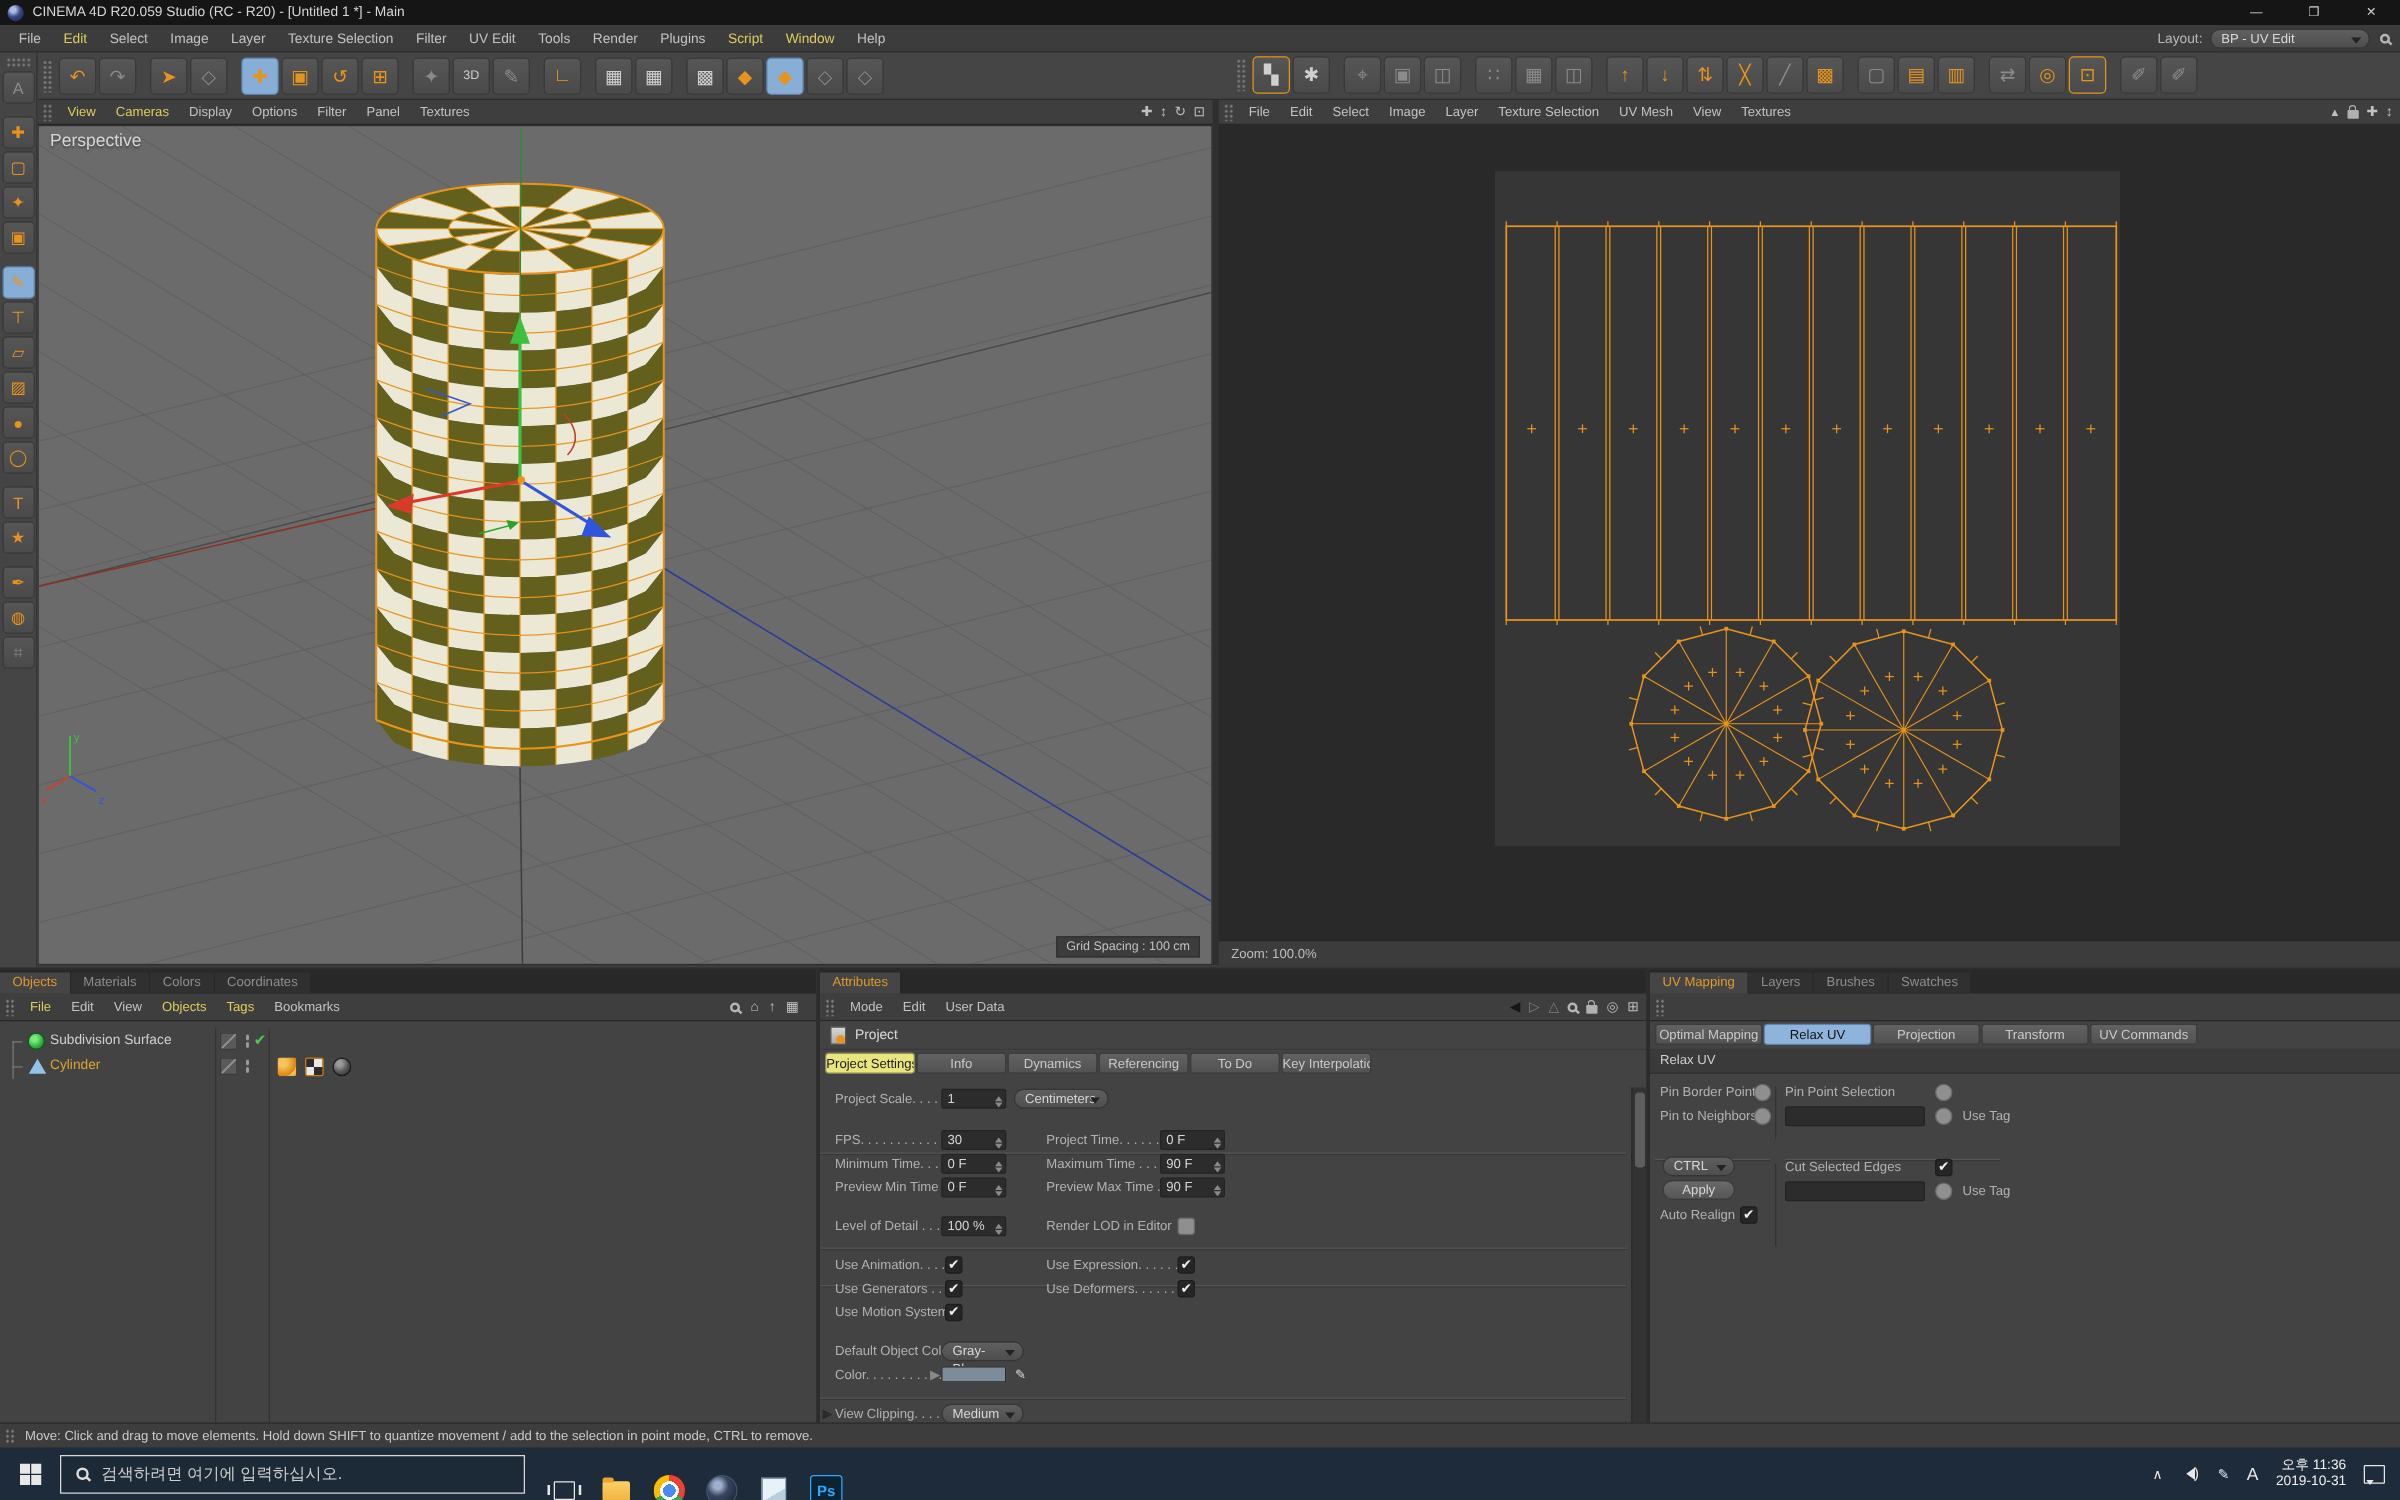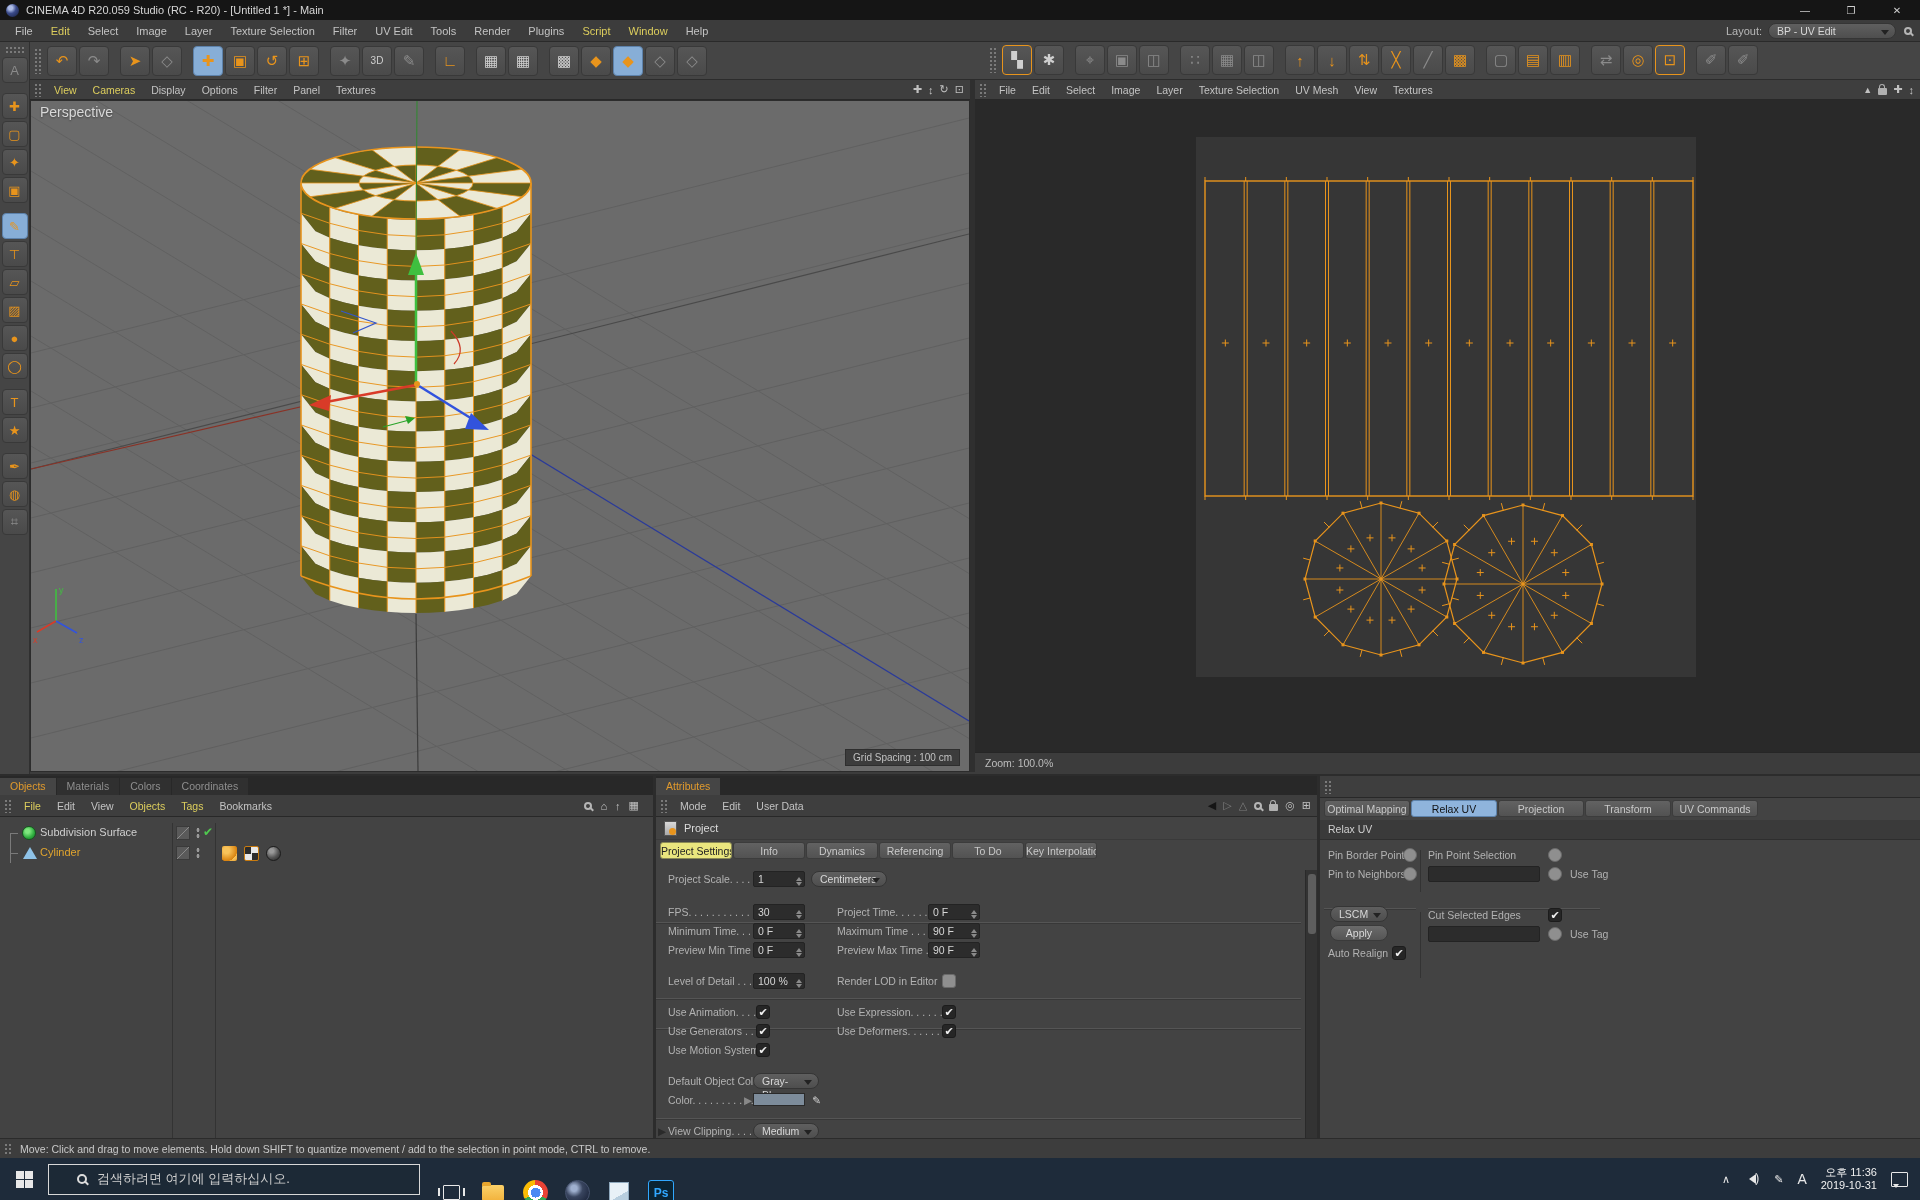--- a/index.html
+++ b/index.html
@@ -121,21 +121,21 @@
 
   
   #statusbar { left:0; top:1138px; width:1920px; height:20px; background:#3d3d3d; border-top:1px solid #2b2b2b; display:flex; align-items:center; }
   #status-text { color:#c9c9c9; font-size:10.5px; margin-left:4px; }
 
   
   #taskbar { left:0; top:1158px; width:1920px; height:42px; background:#1e2b3a; display:flex; align-items:center; }
   #start { width:48px; height:42px; display:flex; align-items:center; justify-content:center; }
   #start .w { display:grid; grid-template-columns:8px 8px; grid-template-rows:8px 8px; gap:1px; }
   #start .w i { background:#e8e8e8; }
-  #searchbox { width:372px; height:31px; background:#1c2936; border:1px solid #d8d8d8; display:flex; align-items:center; padding-left:28px; gap:10px; }
+  #searchbox { width:372px; height:31px; background:#1c2936; border:1px solid #d8d8d8; display:flex; align-items:center; padding-left:12px; gap:10px; }
   #searchbox .mag { border-color:#dcdcdc; width:10px; height:10px; }
   #searchbox .mag::after { background:#dcdcdc; }
   #search-text { color:#cfcfcf; font-size:13px; }
   .tkicon { width:34px; height:42px; display:flex; align-items:center; justify-content:center; position:relative;margin-top:27px; }
   .runline { position:absolute; bottom:0; left:2px; right:2px; height:2px; background:#6cb3e8; }
   .tv { width:17px; height:15px; border:1.5px solid #e8e8e8; position:relative; border-radius:1px; }
   .tv::before,.tv::after { content:""; position:absolute; top:2px; width:2px; height:8px; background:#e8e8e8; }
   .tv::before{ left:-6px; } .tv::after{ right:-6px; }
   .folder { width:22px; height:16px; background:linear-gradient(#fbd169,#f2b23c); border-radius:2px; position:relative; }
   .folder::before { content:""; position:absolute; left:0; top:-3px; width:9px; height:4px; background:#e8a62e; border-radius:2px 2px 0 0; }
@@ -1034,20 +1034,26 @@
           <span class="dd" style="position:absolute; left:97px; top:1px; width:66px;">Medium</span>
         </div>
         <div class="scrollbar" style="right:0; top:0; height:276px;">
           <div class="sthumb" style="top:4px; height:60px;"></div>
         </div>
       </div>
     </div>
     <div class="pdiv" style="left:1317px;"></div>
 
     <div id="uvmpanel" class="abs">
+      <div class="tabstrip">
+        <span class="tab sel">UV Mapping</span>
+        <span class="tab">Layers</span>
+        <span class="tab">Brushes</span>
+        <span class="tab">Swatches</span>
+      </div>
       <div class="panel-menu" style="height:22px;">
         <div class="dots" style="height:14px;"></div>
       </div>
       <div class="settabs">
         <span class="settab uvmtab">Optimal Mapping</span>
         <span class="settab uvmtab" style="background:#8fb4dc; color:#111; border-color:#5d82ab;">Relax UV</span>
         <span class="settab uvmtab">Projection</span>
         <span class="settab uvmtab">Transform</span>
         <span class="settab uvmtab">UV Commands</span>
       </div>
@@ -1064,21 +1070,21 @@
           <span class="alabel" style="left:8px;">Pin to Neighbors</span>
           <span class="cb rcb" style="left:83px;"></span>
           <span class="inputbox" style="left:108px; width:112px;"></span>
           <span class="cb rcb" style="left:228px;"></span>
           <span class="alabel" style="left:250px;">Use Tag</span>
         </div>
         <div class="hline" style="left:4px; top:62px; width:92px;"></div>
         <div class="hline" style="left:108px; top:62px; width:172px;"></div>
         <div class="vline" style="left:100px; top:66px; height:66px;"></div>
         <div class="arow" style="margin-top:22px;">
-          <span class="dd" style="position:absolute; left:10px; top:0; width:58px;">LSCM</span>
+          <span class="dd" style="position:absolute; left:10px; top:0; width:58px;">CTRL</span>
           <span class="alabel" style="left:108px;">Cut Selected Edges</span>
           <span class="cb on" style="left:228px;"><i>✔</i></span>
         </div>
         <div class="arow">
           <span class="cbtn" style="left:10px; width:58px;">Apply</span>
           <span class="inputbox" style="left:108px; width:112px;"></span>
           <span class="cb rcb" style="left:228px;"></span>
           <span class="alabel" style="left:250px;">Use Tag</span>
         </div>
         <div class="arow">

